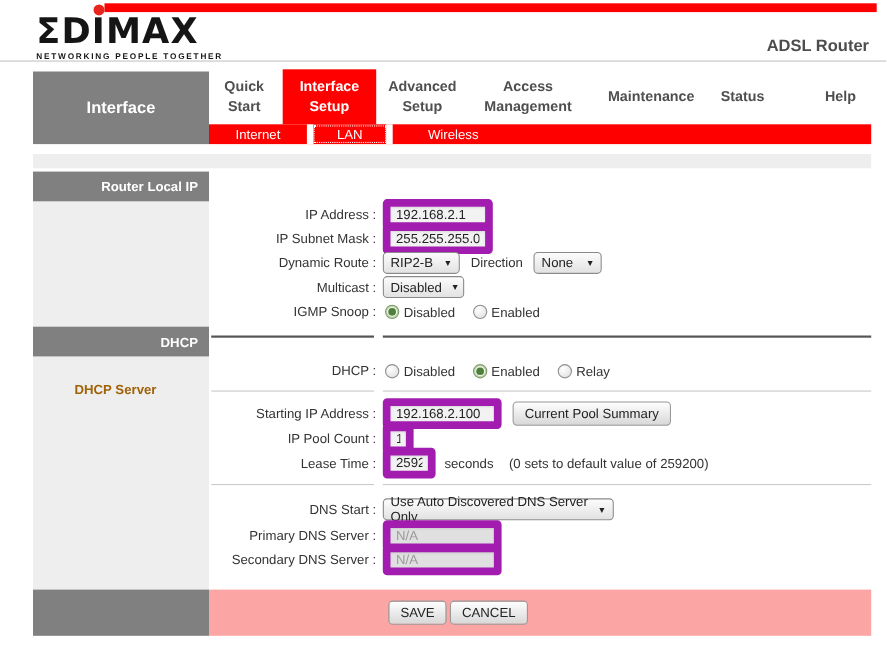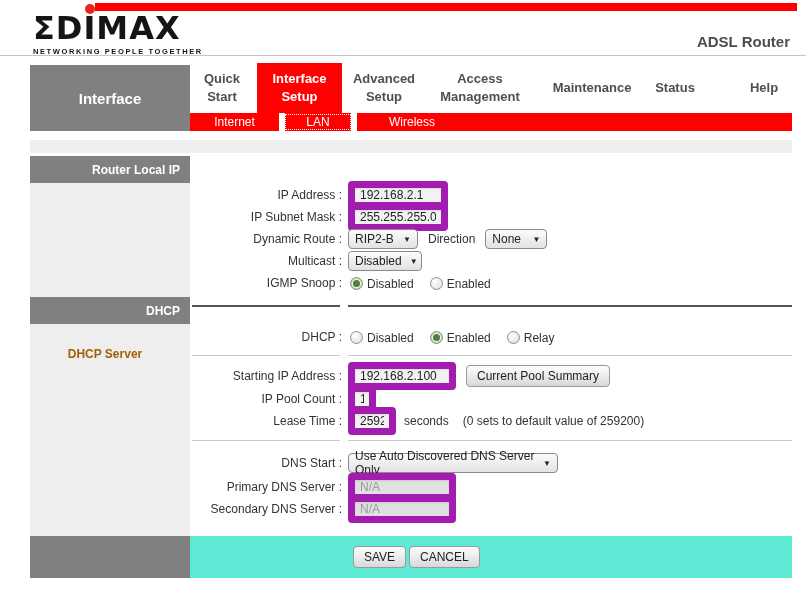--- a/index.html
+++ b/index.html
@@ -92,21 +92,21 @@
 
   .btn { height:22px; border:1px solid #999; border-radius:4px; background:linear-gradient(#fefefe,#d8d8d8);
          font-family:"Liberation Sans", sans-serif; font-size:12px; color:#222; padding:0 10px;
          display:inline-flex; align-items:center; cursor:pointer; }
   .btn-pool { margin-left:10px; }
 
   .unit { margin-left:8px; } .note { margin-left:14px; }
 
   
   .bottom-gray { position:absolute; left:30px; top:536px; width:160px; height:42px; background:#808080; }
-  .bottom-red { position:absolute; left:190px; top:536px; right:14px; height:42px; background:#5eead4; }
+  .bottom-red { position:absolute; left:190px; top:536px; right:14px; height:42px; background:#fca5a5; }
   .btn-save { position:absolute; left:163px; top:10px; }
   .btn-cancel { position:absolute; left:219px; top:10px; }
 </style>
 </head>
 <body>
 
 <div class="page">
 
   <div class="top-red"></div>
   <div class="logo">

